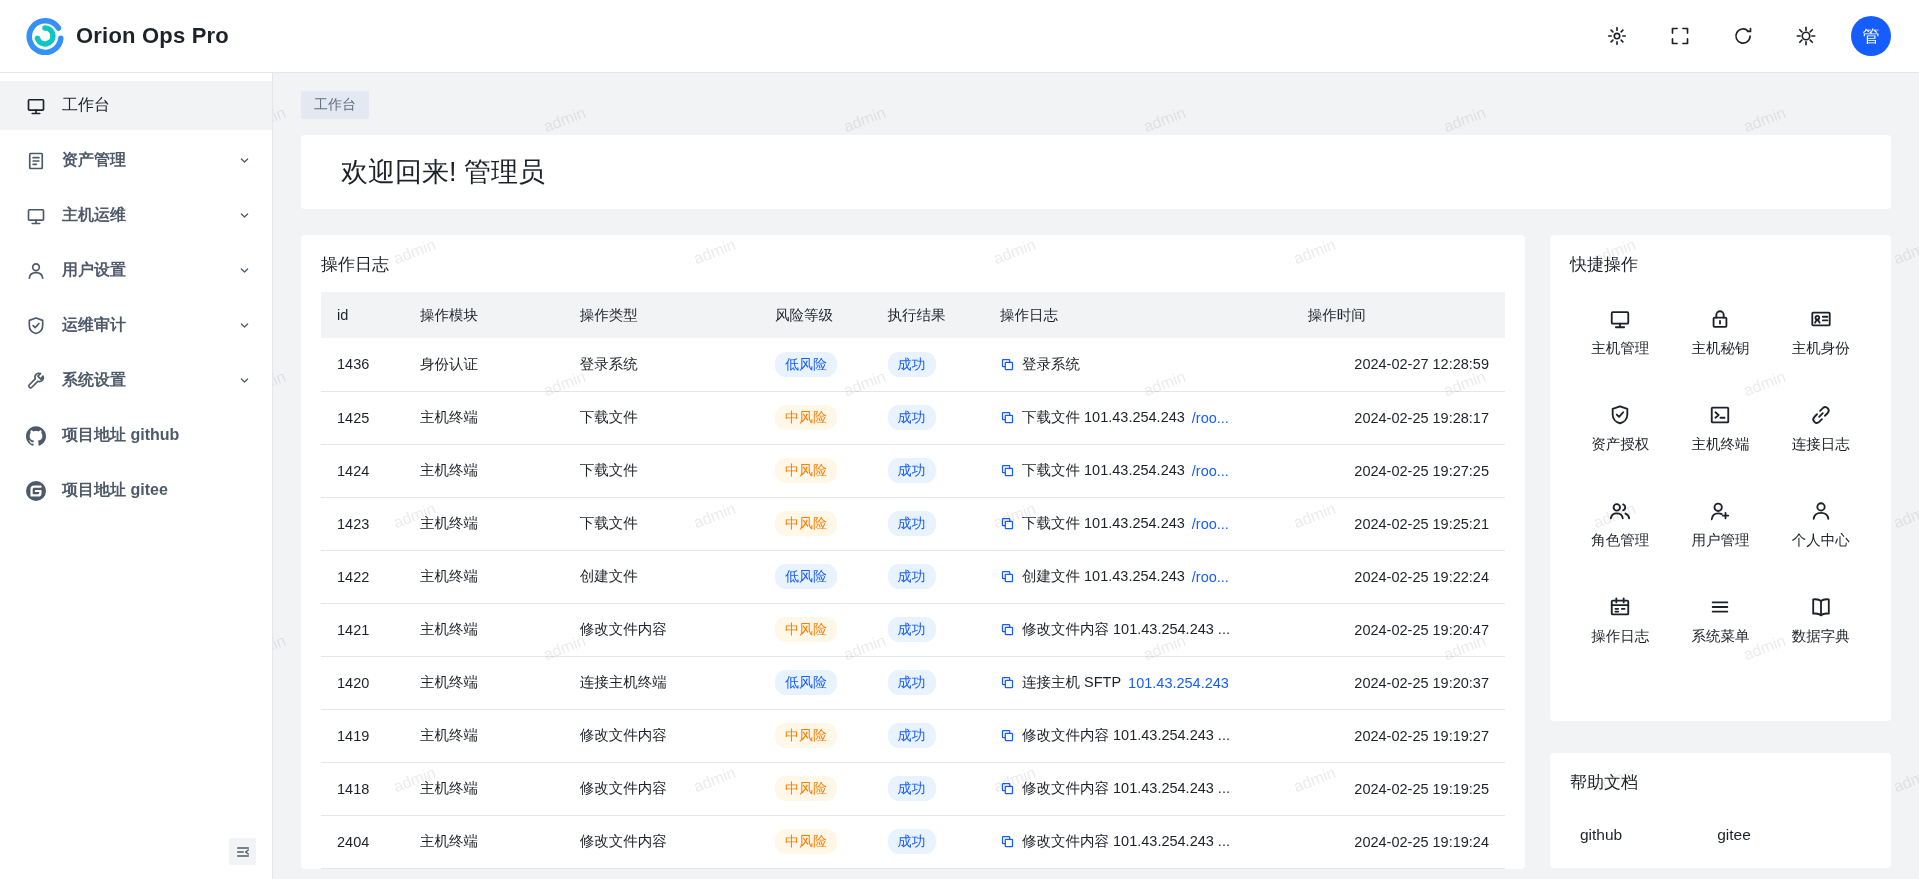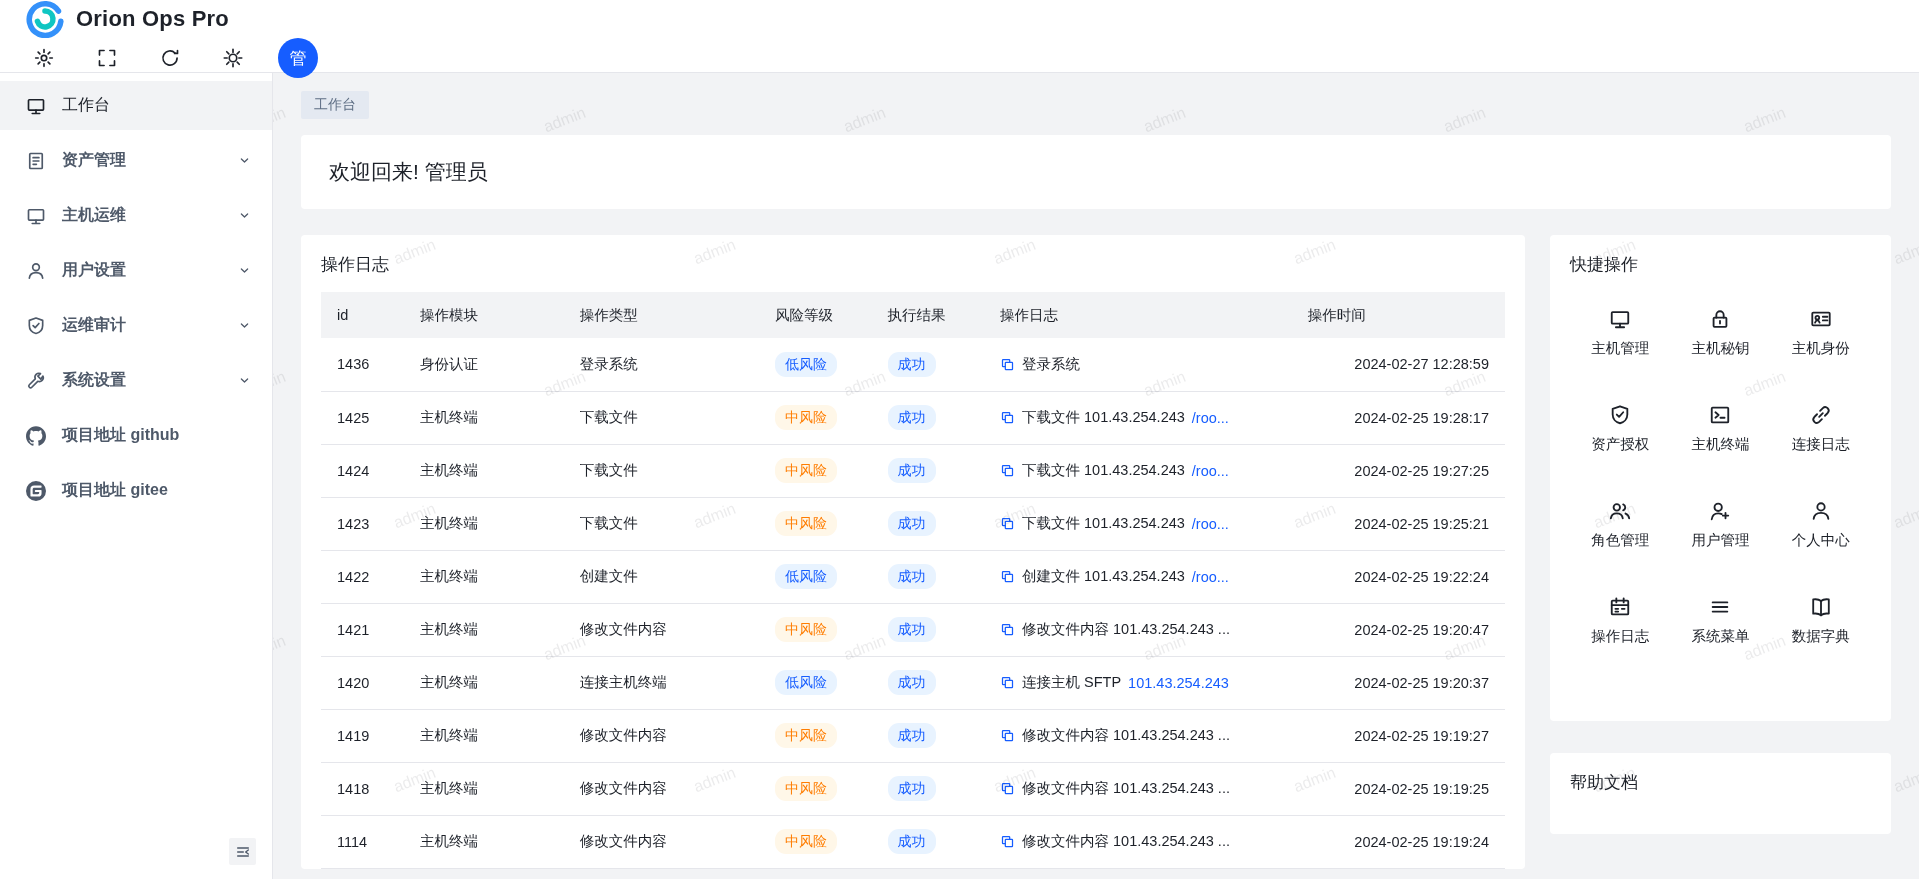--- a/index.html
+++ b/index.html
@@ -8,23 +8,22 @@
     width:1919px; height:879px; overflow:hidden;
     font-family:"Liberation Sans","DejaVu Sans",sans-serif;
     background:#f2f3f5; color:#1d2129;
   }
   .icon { display:inline-flex; }
   .icon svg { width:100%; height:100%; display:block; }
 
   
   .topbar {
     height:73px; background:#fff; border-bottom:1px solid #e5e6eb;
-    display:flex; align-items:flex-start; justify-content:space-between;
+    display:flex; align-items:center; justify-content:space-between;
     padding:0 28px 0 26px;
-    flex-direction:column;
   }
   .brand { display:flex; align-items:center; gap:12px; cursor:pointer; }
   .logo { width:38px; height:38px; }
   .brand-title { font-size:22px; font-weight:700; color:#1d2129; letter-spacing:.2px; }
   .topbar-actions { display:flex; align-items:center; gap:27px; }
   .action-btn {
     width:36px; height:36px; border:none; background:transparent; color:#1d2129;
     display:flex; align-items:center; justify-content:center; cursor:pointer; padding:0;
   }
   .action-btn .icon { width:20px; height:20px; }
@@ -60,21 +59,21 @@
   .wm { position:absolute; transform:rotate(-21deg); color:rgba(29,33,41,.09); font-size:16px; white-space:nowrap; }
 
   .breadcrumb { margin-top:8px; position:relative; z-index:1; }
   .crumb {
     display:inline-block; background:#e4e9f1; color:#5f6f85; font-size:14px;
     padding:5px 13px; border-radius:2px; cursor:pointer;
   }
 
   .card { background:#fff; border-radius:4px; }
   .welcome-card { margin-top:16px; height:74px; display:flex; align-items:center; padding:0 28px; }
-  .welcome-title { font-size:21px; font-weight:500; margin:0; }
+  .welcome-title { font-size:27px; font-weight:500; margin:12px; }
 
   .content-row { display:flex; gap:25px; margin-top:26px; align-items:flex-start; }
   .log-card { flex:1; padding:18px 20px 0; }
   .card-title { font-size:17px; font-weight:500; margin:0 0 16px; color:#1d2129; }
 
   .log-table { width:100%; border-collapse:collapse; font-size:14.5px; table-layout:fixed; }
   .log-table thead th {
     background:#f2f3f5; height:46px; text-align:left; font-weight:500;
     padding:0 16px; color:#1d2129; white-space:nowrap;
   }
@@ -507,21 +506,21 @@
                           <rect x="17" y="17" width="23" height="23" rx="2"></rect>
                           <path d="M31 17v-7a2 2 0 0 0-2-2H10a2 2 0 0 0-2 2v19a2 2 0 0 0 2 2h7"></path>
                         </svg>
                       </span>
                       <span class="log-text">修改文件内容 101.43.254.243 ...</span>
                     </div>
                   </td>
                   <td class="col-time">2024-02-25 19:19:25</td>
                 </tr>
                 <tr>
-                  <td>1114</td>
+                  <td>2404</td>
                   <td>主机终端</td>
                   <td>修改文件内容</td>
                   <td><span class="badge medium">中风险</span></td>
                   <td><span class="badge success">成功</span></td>
                   <td>
                     <div class="log-cell">
                       <span class="icon copy-icon">
                         <svg viewBox="0 0 48 48" fill="none" stroke="currentColor" stroke-width="4" stroke-linecap="round" stroke-linejoin="round">
                           <rect x="17" y="17" width="23" height="23" rx="2"></rect>
                           <path d="M31 17v-7a2 2 0 0 0-2-2H10a2 2 0 0 0-2 2v19a2 2 0 0 0 2 2h7"></path>
@@ -648,20 +647,24 @@
                       <path d="M24 11c-4-3.5-10-4.5-17-3.5v31c7-1 13 0 17 3.5 4-3.5 10-4.5 17-3.5v-31c-7-1-13 0-17 3.5z"></path>
                       <path d="M24 11v31"></path>
                     </svg>
                   </span>
                   <span class="quick-label">数据字典</span>
                 </div>
               </div>
           </section>
           <section class="card help-card">
             <h2 class="card-title">帮助文档</h2>
+            <div class="help-links" id="helpLinks">
+                <a class="help-link">github</a>
+                <a class="help-link">gitee</a>
+              </div>
           </section>
         </div>
 
       </div>
     </main>
 
   </div>
 </div>
 
 </body></html>

